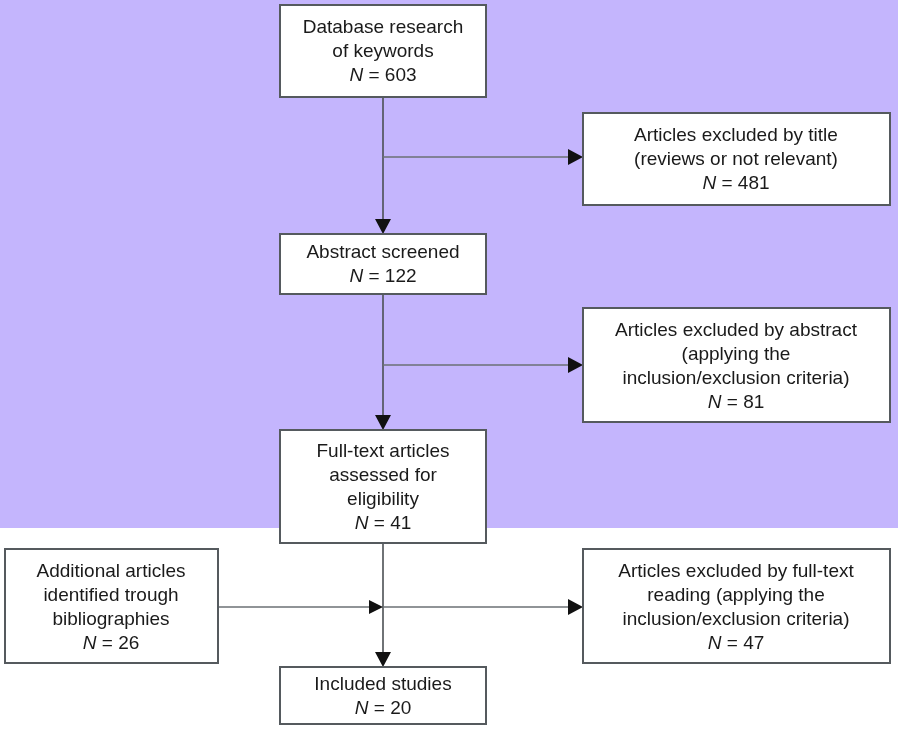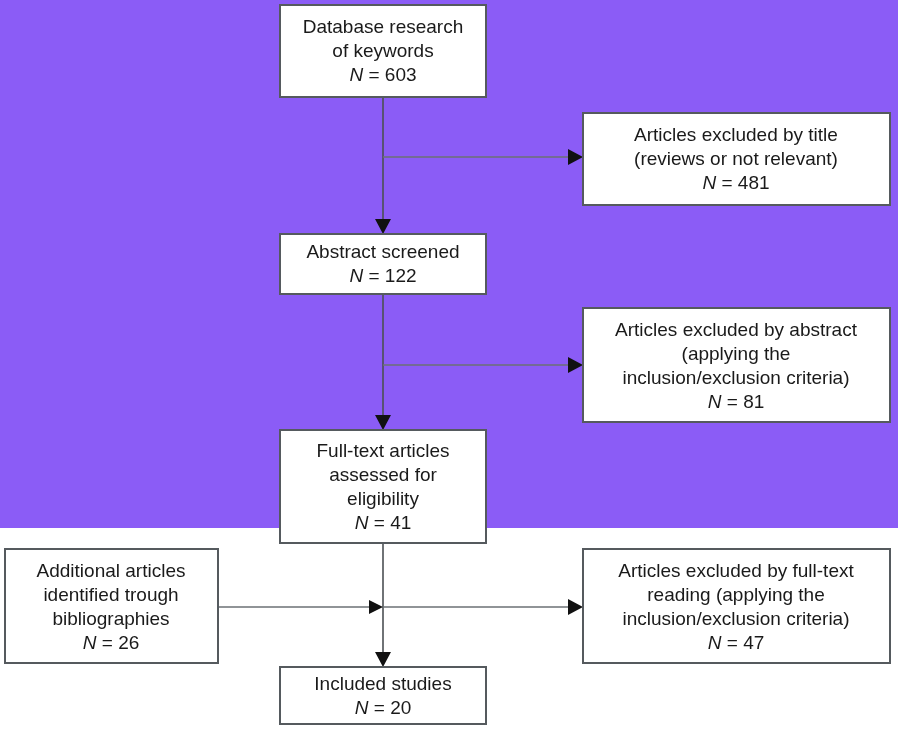--- a/index.html
+++ b/index.html
@@ -10,21 +10,21 @@
   body {
     width: 898px;
     height: 732px;
     font-family: "Liberation Sans", sans-serif;
     overflow: hidden;
   }
   #diagram-root {
     position: relative;
     width: 898px;
     height: 528px;
-    background: #8b5cf6;
+    background: #c4b5fd;
   }
   svg.flow {
     position: absolute;
     top: 0;
     left: 0;
     width: 898px;
     height: 732px;
   }
   .box-rect {
     fill: #ffffff;

